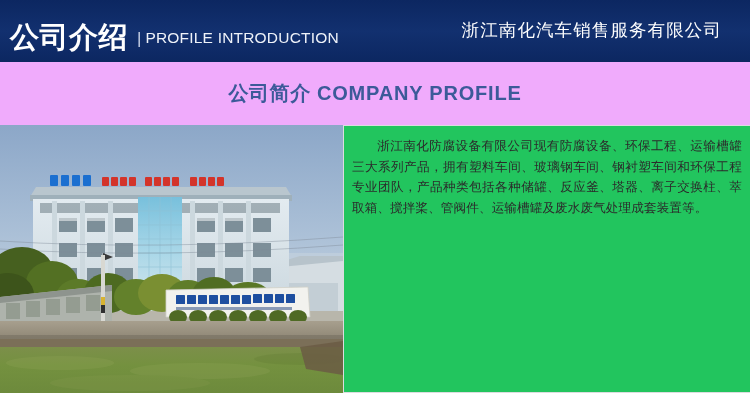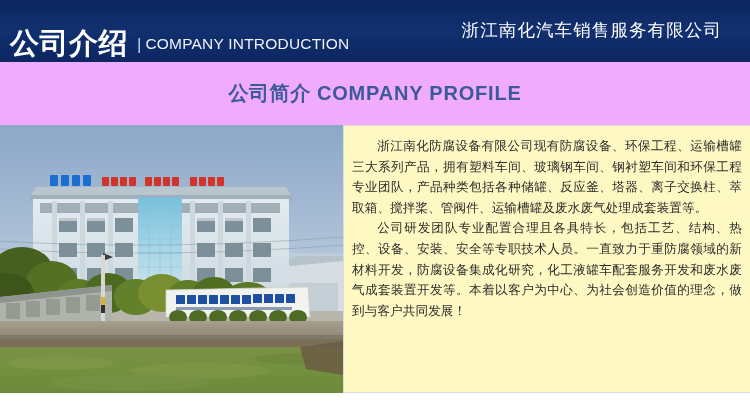--- a/index.html
+++ b/index.html
@@ -21,21 +21,21 @@
     left: 0; top: 0;
     width: 750px;
     height: 62px;
     background: #0e2a66;
     background: linear-gradient(180deg, #0c2761 0%, #12306f 50%, #0c2761 100%);
     box-sizing: border-box;
   }
   .header-left {
     position: absolute;
     left: 10px;
-    top: 12px;
+    top: 6px;
     height: 62px;
     display: flex;
     align-items: center;
   }
   .header-cn {
     color: #ffffff;
     font-size: 29px;
     font-weight: bold;
     letter-spacing: 0.5px;
     line-height: 1;
@@ -116,21 +116,21 @@
     background: #9fb4cf;
   }
   .photo svg { display: block; }
 
   
   .text-panel {
     position: absolute;
     left: 343px; top: 0;
     width: 407px;
     height: 268px;
-    background: #fef9c3;
+    background: #22c55e;
     border: 1px solid #dcdcdf;
     border-right: none;
     box-sizing: border-box;
     padding: 10px 8px 8px 8px;
   }
   .text-panel p {
     margin: 0;
     color: #2b2b2b;
     font-size: 12.6px;
     line-height: 20.6px;
@@ -141,21 +141,21 @@
     font-family: "DejaVu Sans", "Liberation Sans", sans-serif;
   }
 </style>
 </head>
 <body>
 
 <div class="header-bar">
   <div class="header-left">
     <span class="header-cn">公司介绍</span>
     <span class="header-divider">|</span>
-    <span class="header-en">COMPANY INTRODUCTION</span>
+    <span class="header-en">PROFILE INTRODUCTION</span>
   </div>
   <div class="header-right">
     <span class="header-company">浙江南化汽车销售服务有限公司</span>
   </div>
 </div>
 
 <div class="section-title-wrap">
   <div class="section-title">
     <span class="sec-cn">公司简介</span><span>&nbsp;</span><span class="sec-en">COMPANY PROFILE</span>
   </div>
@@ -364,16 +364,15 @@
         <ellipse cx="300" cy="234" rx="46" ry="6" fill="#5d7730"></ellipse>
         <ellipse cx="130" cy="258" rx="80" ry="8" fill="#879b50"></ellipse>
       </g>
 
       <polygon points="300,222 343,216 343,250 306,244" fill="#6b5c44" opacity="0.85"></polygon>
     </svg>
   </div>
 
   <div class="text-panel">
     <p>浙江南化防腐设备有限公司现有防腐设备、环保工程、运输槽罐三大系列产品，拥有塑料车间、玻璃钢车间、钢衬塑车间和环保工程专业团队，产品种类包括各种储罐、反应釜、塔器、离子交换柱、萃取箱、搅拌桨、管阀件、运输槽罐及废水废气处理成套装置等。</p>
-    <p>公司研发团队专业配置合理且各具特长，包括工艺、结构、热控、设备、安装、安全等专职技术人员。一直致力于重防腐领域的新材料开发，防腐设备集成化研究，化工液罐车配套服务开发和废水废气成套装置开发等。本着以客户为中心、为社会创造价值的理念，做到与客户共同发展！</p>
   </div>
 
 </div>
 
 </body></html>

